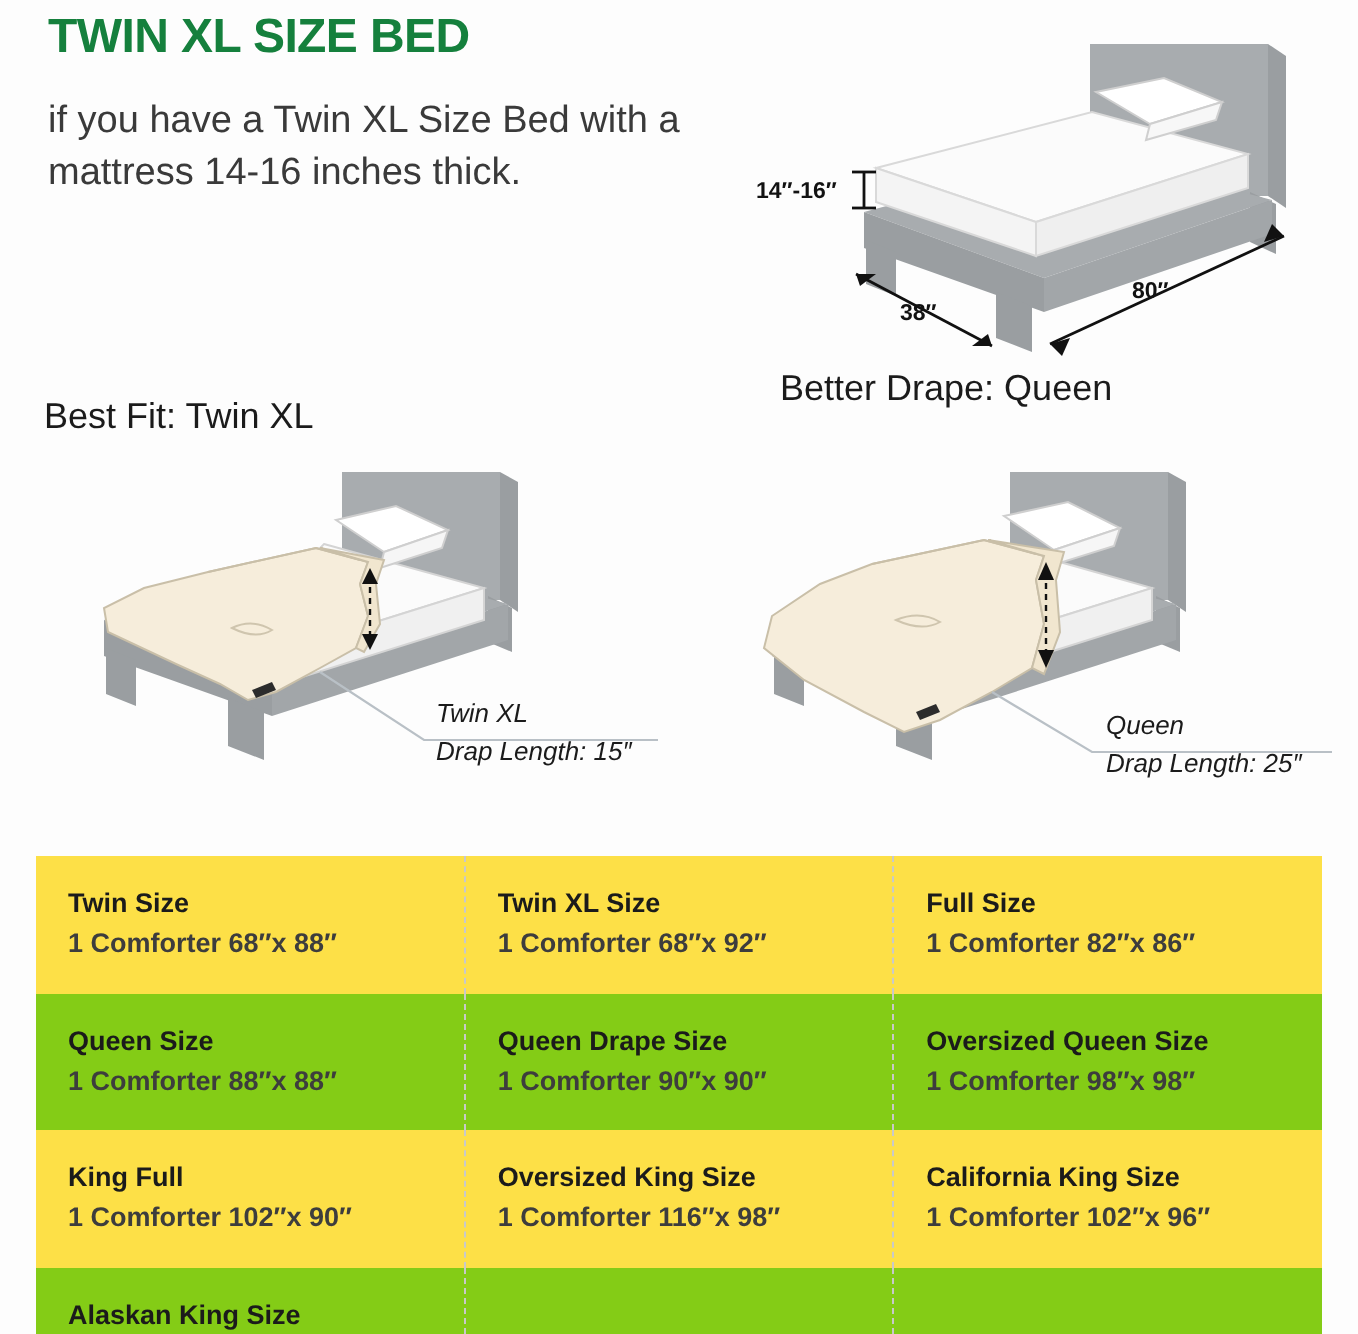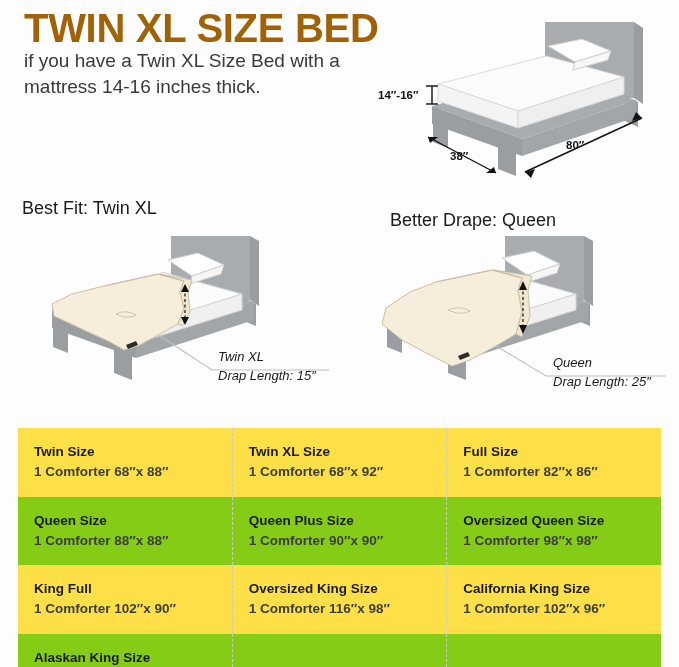--- a/index.html
+++ b/index.html
@@ -18,24 +18,24 @@
     height: 667px;
     background: #fdfdfd;
     overflow: hidden;
   }
 
   
   .hero-title {
     position: absolute;
     left: 24px;
     top: 6px;
-    font-size: 40px;
+    font-size: 24px;
     font-weight: bold;
     letter-spacing: -0.3px;
-    color: #a16207;
+    color: #15803d;
     line-height: 1.1;
   }
   .hero-sub {
     position: absolute;
     left: 24px;
     top: 48px;
     width: 320px;
     font-size: 19px;
     line-height: 1.35;
     color: #3a3a3a;
@@ -43,21 +43,21 @@
   }
 
   
   .sec-heading {
     position: absolute;
     font-size: 18px;
     color: #1b1b1b;
     font-weight: 400;
   }
   #head-left  { left: 22px;  top: 198px; }
-  #head-right { left: 390px; top: 210px; }
+  #head-right { left: 390px; top: 184px; }
 
   
   .diagram {
     position: absolute;
     overflow: visible;
   }
   #diagram-hero  { left: 370px; top: 0px;   width: 309px; height: 178px; margin-top: 20px; }
   #diagram-left  { left: 0px;   top: 228px; width: 340px; height: 185px; padding-left: 32px; }
   #diagram-right { left: 340px; top: 228px; width: 339px; height: 185px; text-align: center; }
 
@@ -249,21 +249,21 @@
           <span class="cell-sub">1 Comforter 82″x 86″</span>
         </td>
       </tr>
 
       <tr class="plain">
         <td class="col-left">
           <span class="cell-title">Queen Size</span>
           <span class="cell-sub">1 Comforter 88″x 88″</span>
         </td>
         <td class="col-mid">
-          <span class="cell-title">Queen Plus Size</span>
+          <span class="cell-title">Queen Drape Size</span>
           <span class="cell-sub">1 Comforter 90″x 90″</span>
         </td>
         <td class="col-right">
           <span class="cell-title">Oversized Queen Size</span>
           <span class="cell-sub">1 Comforter 98″x 98″</span>
         </td>
       </tr>
 
       <tr class="shade">
         <td class="col-left">

